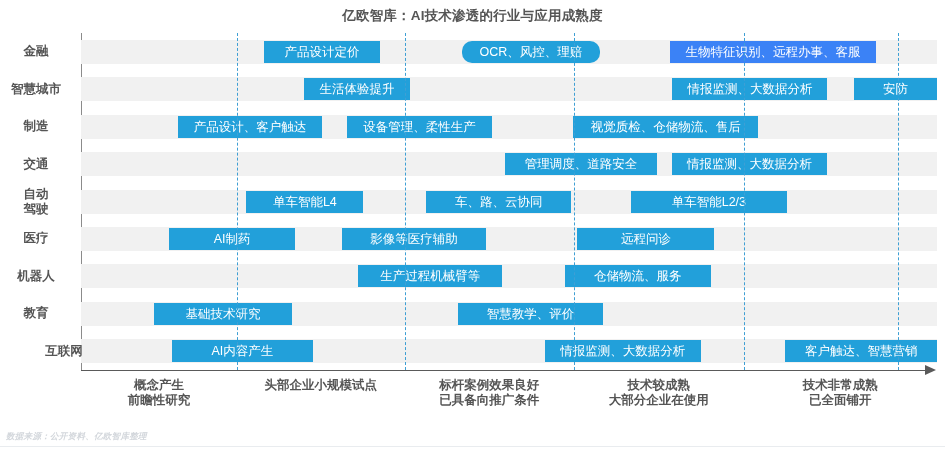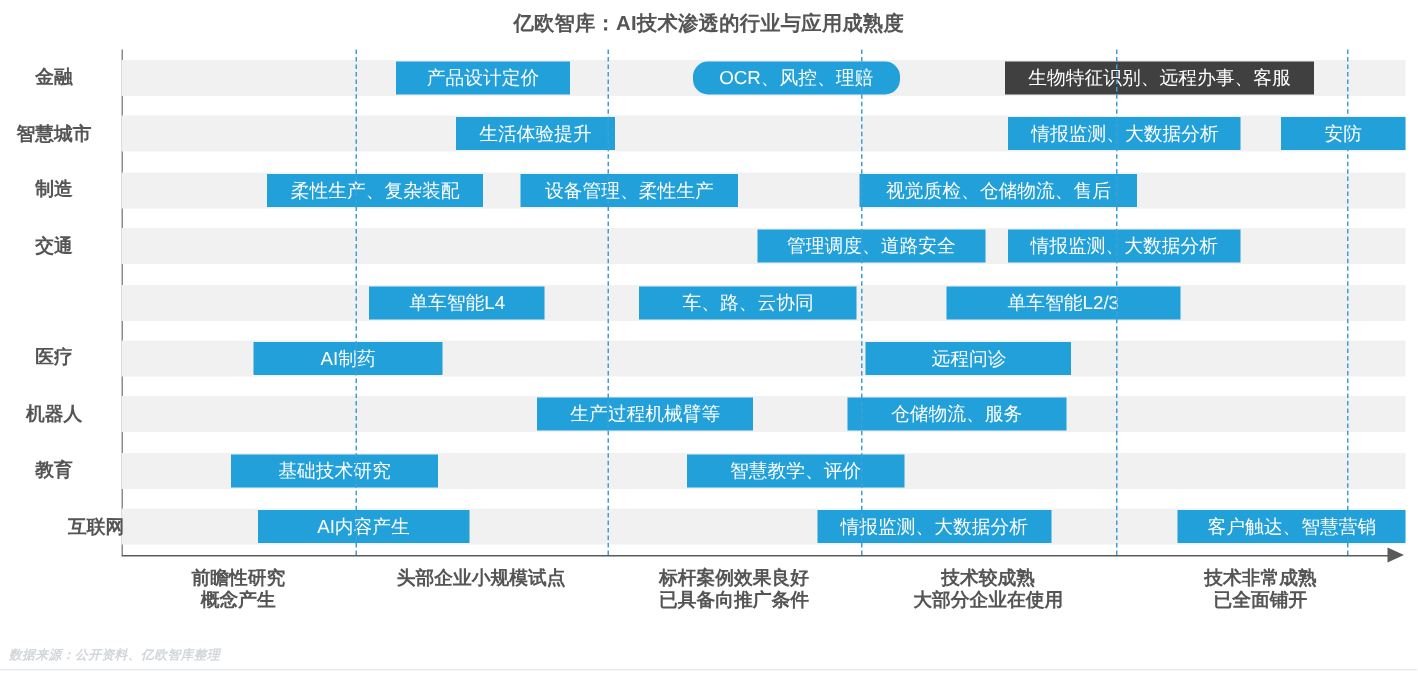--- a/index.html
+++ b/index.html
@@ -148,45 +148,50 @@
       <div class="band" style="top: 268.833px; height: 24px;"></div>
       <div class="band" style="top: 306.278px; height: 24px;"></div>
     </div>
   <div id="xaxis-line"></div>
   <div id="xaxis-arrow"></div>
 <div class="ylabel" style="top: 14.2222px;">
       <div>金融</div>
     </div>
     <div class="bar" style="left: 264.184px; width: 115.56px; top: 10.7222px; background: rgb(34, 160, 218);">产品设计定价</div>
     <div class="bar" style="left: 461.92px; width: 137.816px; top: 10.7222px; background: rgb(34, 160, 218); border-radius: 10px;">OCR、风控、理赔</div>
-    <div class="bar" style="left: 669.928px; width: 206.296px; top: 10.7222px; background: #404040;">生物特征识别、远程办事、客服</div>
+    <div class="bar" style="left: 669.928px; width: 206.296px; top: 10.7222px; background: #3b82f6;">生物特征识别、远程办事、客服</div>
     <div class="ylabel" style="top: 51.6667px;">
       <div>智慧城市</div>
     </div>
     <div class="bar" style="left: 304.416px; width: 105.288px; top: 48.1667px; background: rgb(34, 160, 218);">生活体验提升</div>
     <div class="bar" style="left: 672.496px; width: 154.936px; top: 48.1667px; background: rgb(34, 160, 218);">情报监测、大数据分析</div>
     <div class="bar" style="left: 853.968px; width: 83.032px; top: 48.1667px; background: rgb(34, 160, 218);">安防</div>
     <div class="ylabel" style="top: 89.1111px;">
       <div>制造</div>
     </div>
-    <div class="bar" style="left: 177.728px; width: 144.664px; top: 85.6111px; background: rgb(34, 160, 218);">柔性生产、复杂装配</div>
+    <div class="bar" style="left: 177.728px; width: 144.664px; top: 85.6111px; background: rgb(34, 160, 218);">产品设计、客户触达</div>
     <div class="bar" style="left: 347.216px; width: 144.664px; top: 85.6111px; background: rgb(34, 160, 218);">设备管理、柔性生产</div>
     <div class="bar" style="left: 573.2px; width: 184.896px; top: 85.6111px; background: rgb(34, 160, 218);">视觉质检、仓储物流、售后</div>
     <div class="ylabel" style="top: 126.556px; text-align: center;">
       <div>交通</div>
     </div>
     <div class="bar" style="left: 504.72px; width: 152.368px; top: 123.056px; background: rgb(34, 160, 218);">管理调度、道路安全</div>
     <div class="bar" style="left: 671.64px; width: 155.792px; top: 123.056px; background: rgb(34, 160, 218);">情报监测、大数据分析</div>
+    <div class="ylabel" style="top: 156.5px;">
+      <div>自动</div>
+      <div>驾驶</div>
+    </div>
     <div class="bar" style="left: 246.208px; width: 117.272px; top: 160.5px; background: rgb(34, 160, 218);">单车智能L4</div>
     <div class="bar" style="left: 425.968px; width: 145.52px; top: 160.5px; background: rgb(34, 160, 218);">车、路、云协同</div>
     <div class="bar" style="left: 630.552px; width: 156.648px; top: 160.5px; background: rgb(34, 160, 218);">单车智能L2/3</div>
     <div class="ylabel" style="top: 201.444px;">
       <div>医疗</div>
     </div>
     <div class="bar" style="left: 169.168px; width: 125.832px; top: 197.944px; background: rgb(34, 160, 218);">AI制药</div>
+    <div class="bar" style="left: 342.08px; width: 143.808px; top: 197.944px; background: rgb(34, 160, 218);">影像等医疗辅助</div>
     <div class="bar" style="left: 577.48px; width: 136.96px; top: 197.944px; background: rgb(34, 160, 218);">远程问诊</div>
     <div class="ylabel" style="top: 238.889px;">
       <div>机器人</div>
     </div>
     <div class="bar" style="left: 358.344px; width: 143.808px; top: 235.389px; background: rgb(34, 160, 218);">生产过程机械臂等</div>
     <div class="bar" style="left: 564.64px; width: 146.376px; top: 235.389px; background: rgb(34, 160, 218);">仓储物流、服务</div>
     <div class="ylabel" style="top: 276.333px;">
       <div>教育</div>
     </div>
     <div class="bar" style="left: 153.76px; width: 138.672px; top: 272.833px; background: rgb(34, 160, 218);">基础技术研究</div>
@@ -203,22 +208,22 @@
     <div class="divider" style="left: 743.544px;"></div>
     <div class="divider" style="left: 898.48px;"></div>
   </div>
 
 <div id="stages"></div>
 
 <div id="footnote">数据来源：公开资料、亿欧智库整理</div>
 <div id="footrule"></div>
 
 <div class="stage" style="width: 210px; left: 53.896px; top: 378px;">
+    <div>概念产生</div>
     <div>前瞻性研究</div>
-    <div>概念产生</div>
   </div>
 <div class="stage" style="width: 210px; left: 215.68px; top: 378px;">
     <div>头部企业小规模试点</div>
   </div>
 <div class="stage" style="width: 210px; left: 384.312px; top: 378px;">
     <div>标杆案例效果良好</div>
     <div>已具备向推广条件</div>
   </div>
 <div class="stage" style="width: 210px; left: 553.8px; top: 378px;">
     <div>技术较成熟</div>

